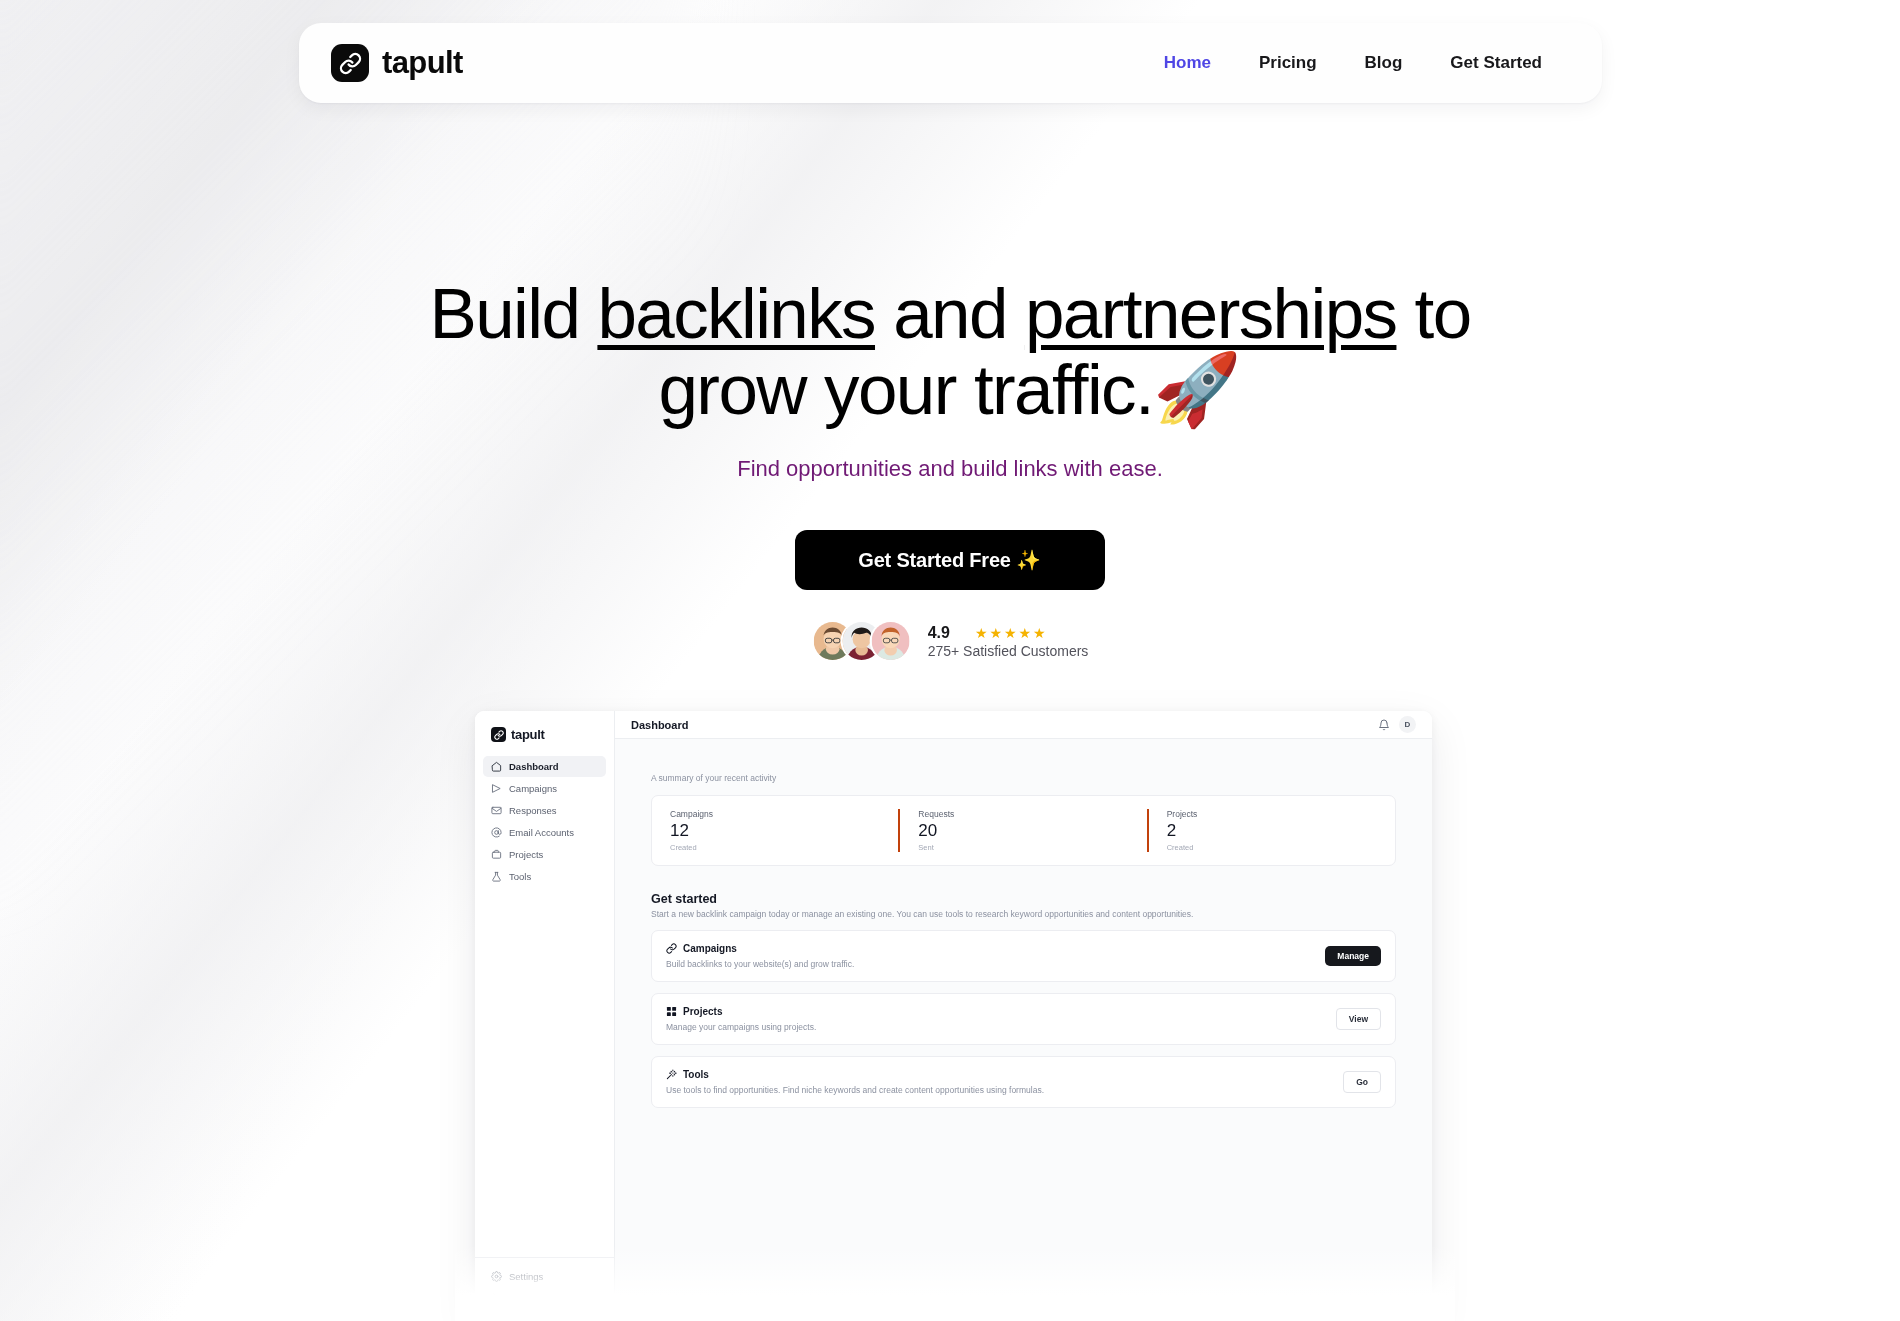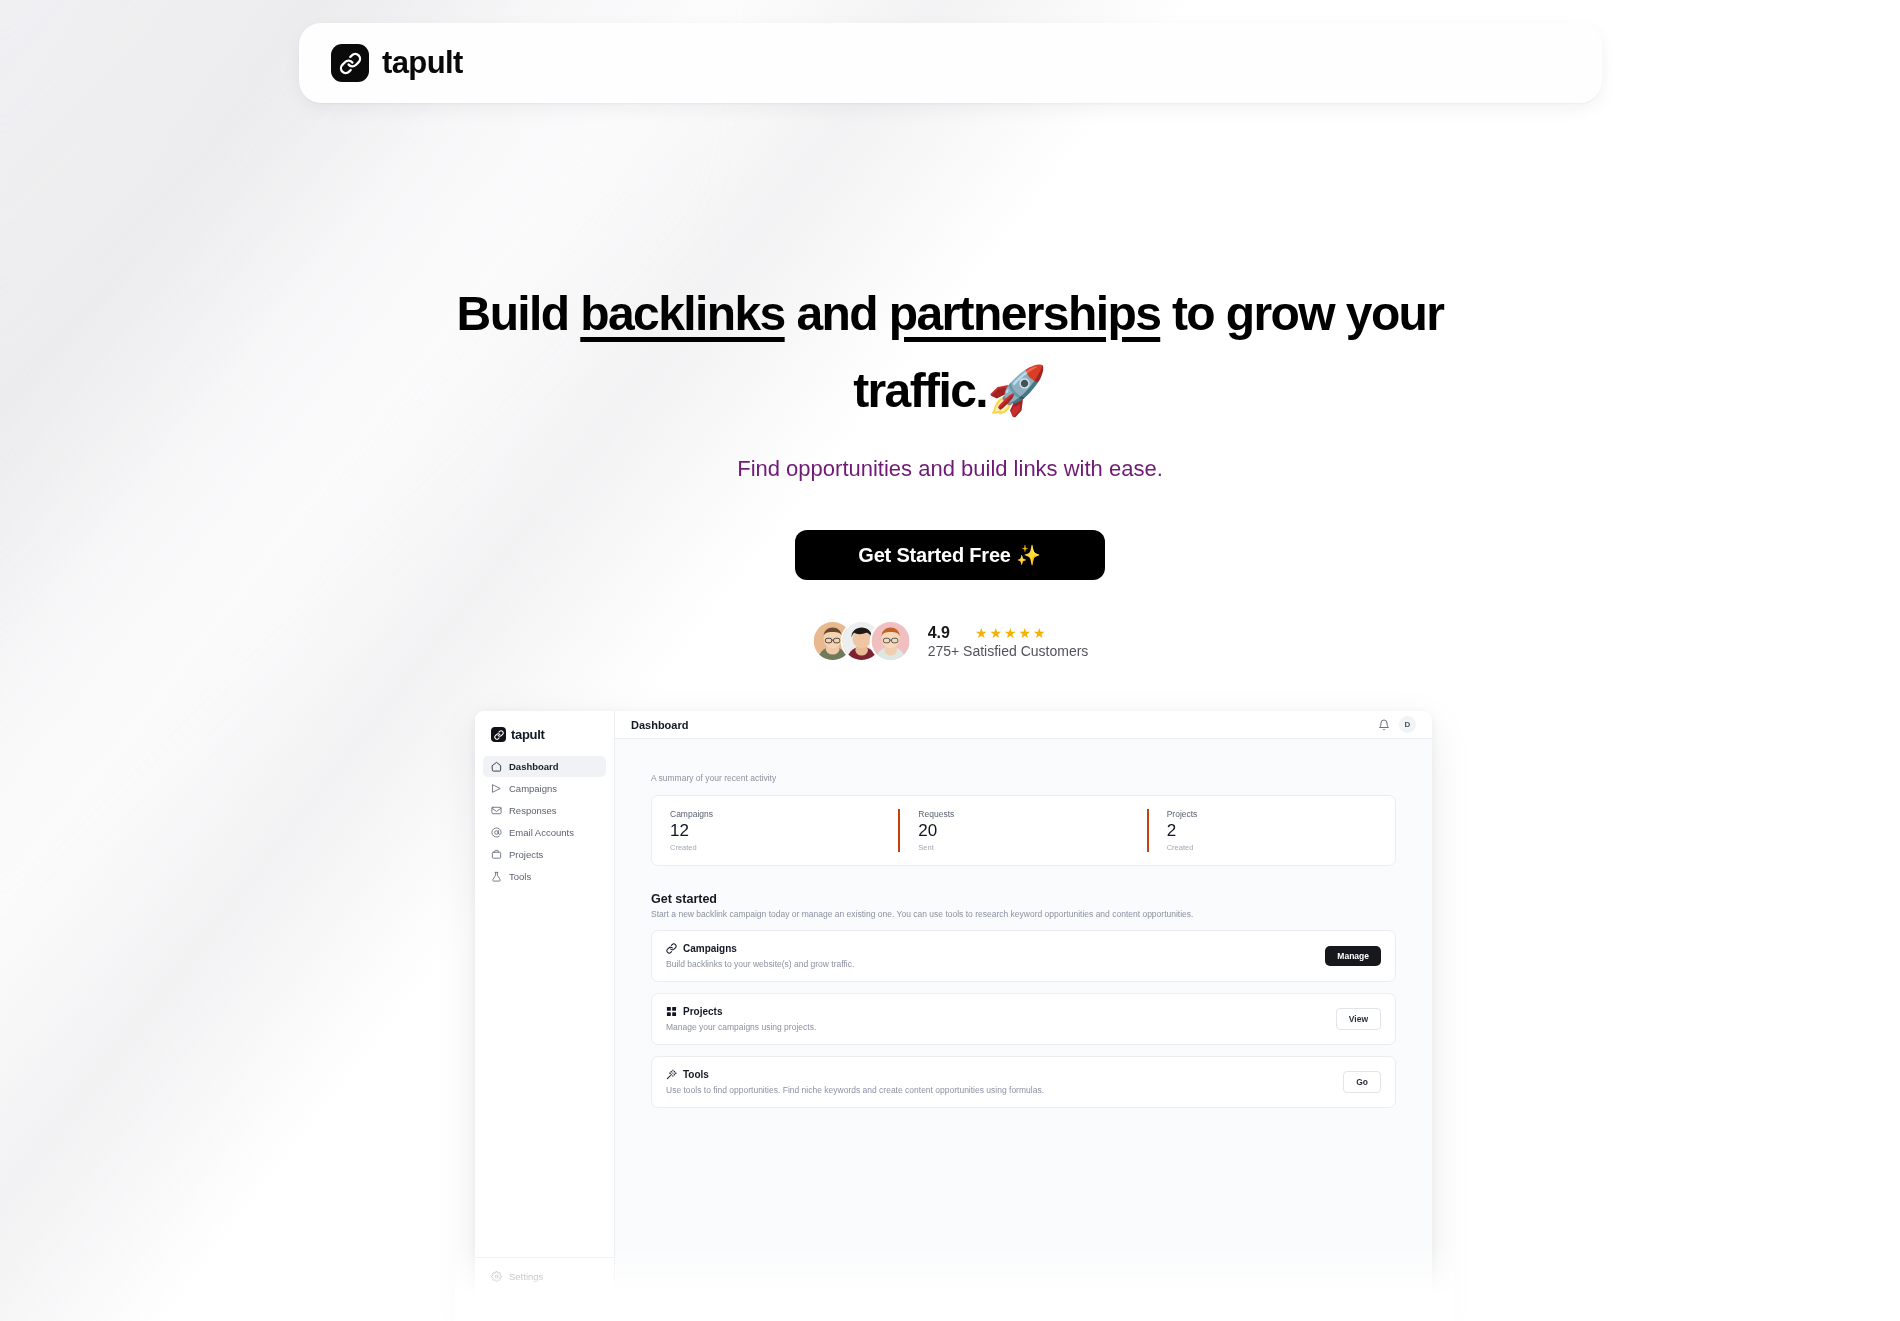--- a/index.html
+++ b/index.html
@@ -88,23 +88,23 @@
   .nav-link.active { color: #4f46e5; }
 
   
   .hero { position: absolute; left: 0; top: 0; width: 1900px; text-align: center; }
   .headline {
     position: absolute;
     left: 50%;
     transform: translateX(-50%);
     top: 276px;
     width: 1050px;
-    font-size: 48px;
+    font-size: 71px;
     line-height: 76px;
-    font-weight: 700;
+    font-weight: 400;
     letter-spacing: -1.6px;
     color: #000000;
   }
   .headline .u {
     text-decoration: underline;
     text-decoration-thickness: 5px;
     text-underline-offset: 7px;
   }
   .emoji { font-family: "DejaVu Sans", sans-serif; letter-spacing: 0; }
 
@@ -115,21 +115,21 @@
     width: 900px;
     font-size: 22px;
     color: #701a75;
     font-weight: 400;
   }
 
   .cta {
     position: absolute;
     left: 50%; transform: translateX(-50%);
     top: 530px;
-    width: 310px; height: 50px;
+    width: 310px; height: 60px;
     background: #000000;
     color: #ffffff;
     border: none;
     border-radius: 12px;
     font-family: "Liberation Sans", sans-serif;
     font-size: 20px;
     font-weight: 700;
     letter-spacing: -0.2px;
     cursor: pointer;
     display: flex; align-items: center; justify-content: center;
@@ -321,20 +321,26 @@
       <div class="brand">
         <span class="brand-mark">
           <svg width="23" height="23" viewBox="0 0 24 24" fill="none" stroke="#ffffff" stroke-width="2.4" stroke-linecap="round" stroke-linejoin="round">
             <path d="M10 13a5 5 0 0 0 7.54.54l3-3a5 5 0 0 0-7.07-7.07l-1.72 1.71"></path>
             <path d="M14 11a5 5 0 0 0-7.54-.54l-3 3a5 5 0 0 0 7.07 7.07l1.71-1.71"></path>
           </svg>
         </span>
         <span class="brand-name">tapult</span>
       </div>
 
+      <nav class="nav-links">
+        <a class="nav-link active">Home</a>
+        <a class="nav-link">Pricing</a>
+        <a class="nav-link">Blog</a>
+        <a class="nav-link">Get Started</a>
+      </nav>
 
     </div>
   </div>
 
   <div class="hero">
 
     <h1 class="headline"><span>Build </span><span class="u">backlinks</span><span> and </span><span class="u">partnerships</span><span> to grow your traffic.</span><span class="emoji">🚀</span></h1>
 
     <p class="subhead">Find opportunities and build links with ease.</p>
 

